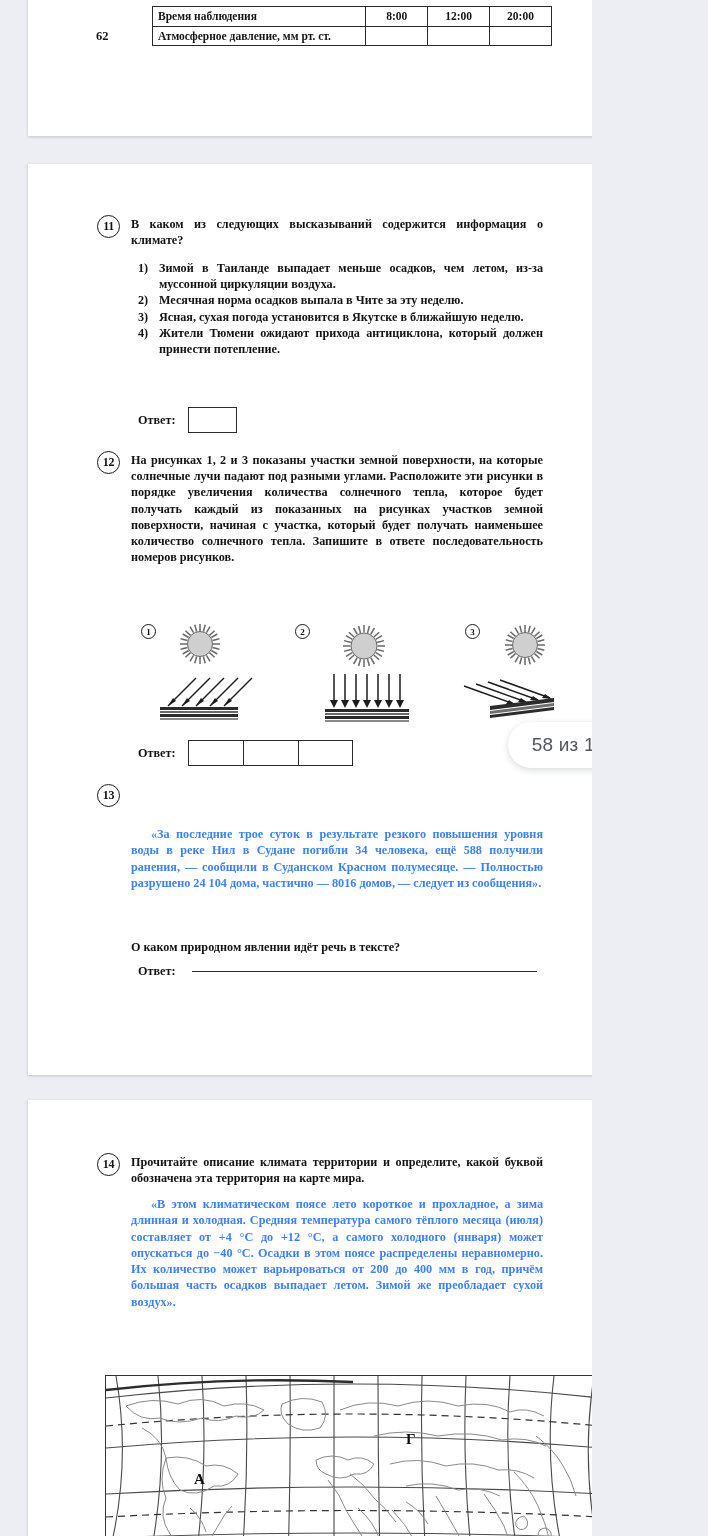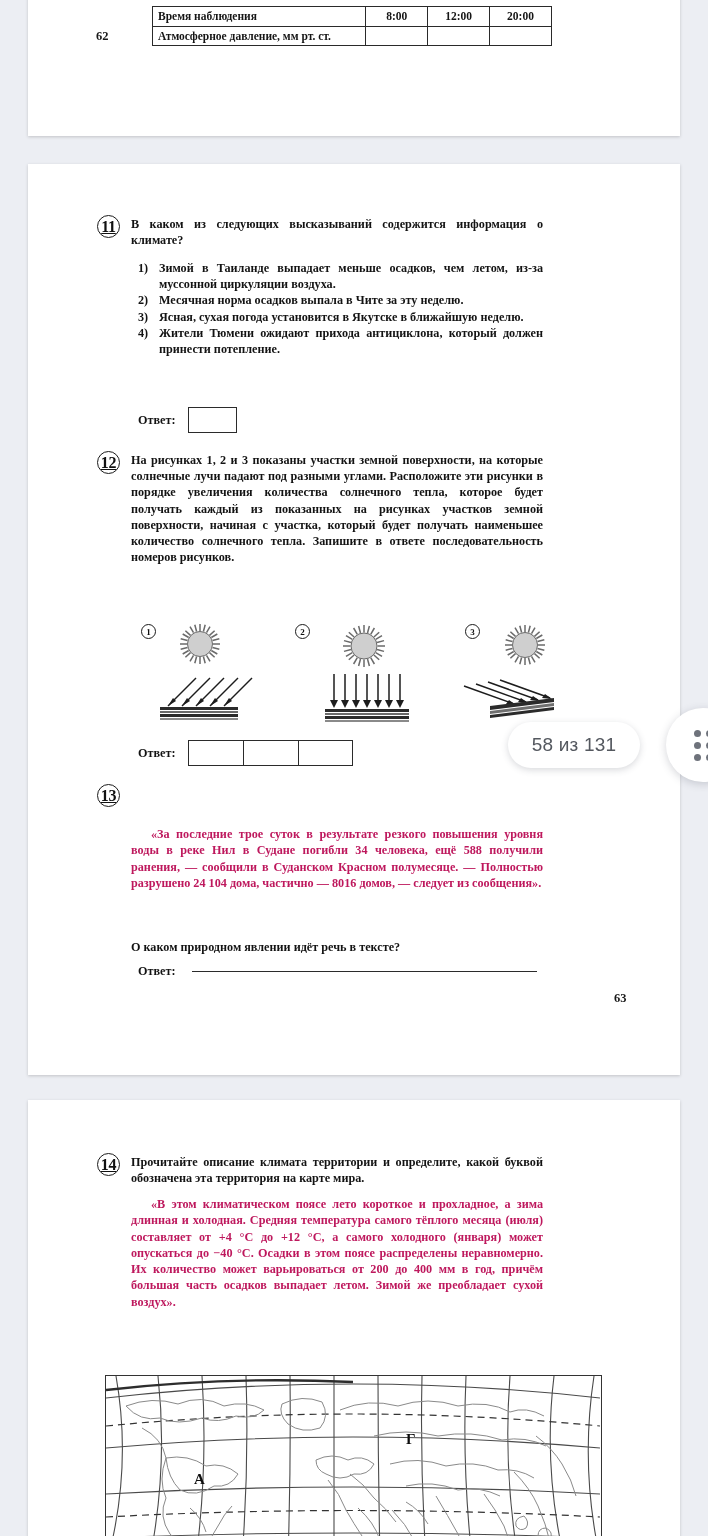--- a/index.html
+++ b/index.html
@@ -6,21 +6,21 @@
   * { box-sizing: border-box; margin: 0; padding: 0; }
   html, body {
     width: 708px;
     height: 1536px;
     background: #eceef3;
     font-family: "Liberation Serif", serif;
     overflow: hidden;
   }
   #viewer {
     position: relative;
-    width: 708px;
+    width: 592px;
     height: 1536px;
     background: #eceef3;
     overflow: hidden;
   }
 
   
   .page {
     position: absolute;
     left: 28px;
     width: 652px;
@@ -65,27 +65,26 @@
   #folio-63 { left: 586px; top: 827px; }
 
   
   .qnum {
     position: absolute;
     width: 23px; height: 23px;
     border: 1.6px solid #1b1b1b;
     border-radius: 50%;
     font-family: "Liberation Serif", serif;
     font-weight: bold;
-    font-size: 16px;
+    font-size: 12px;
     color: #111;
     display: flex;
     align-items: center;
     justify-content: center;
     letter-spacing: -0.3px;
-    text-decoration: underline;
   }
 
   .qbody {
     position: absolute;
     font-family: "Liberation Serif", serif;
     font-size: 12.2px;
     line-height: 16.2px;
     color: #131313;
     font-weight: bold;
     text-align: justify;
@@ -134,21 +133,21 @@
     margin-left: 4px;
   }
 
   
   .passage {
     position: absolute;
     font-family: "Liberation Serif", serif;
     font-size: 12.2px;
     line-height: 16.3px;
     font-weight: bold;
-    color: #be185d;
+    color: #3b82f6;
     text-align: justify;
     text-justify: inter-word;
     text-indent: 20px;
   }
 
   
   .diagrams { position: absolute; }
   .fig { position: absolute; }
   .fignum {
     position: absolute;

